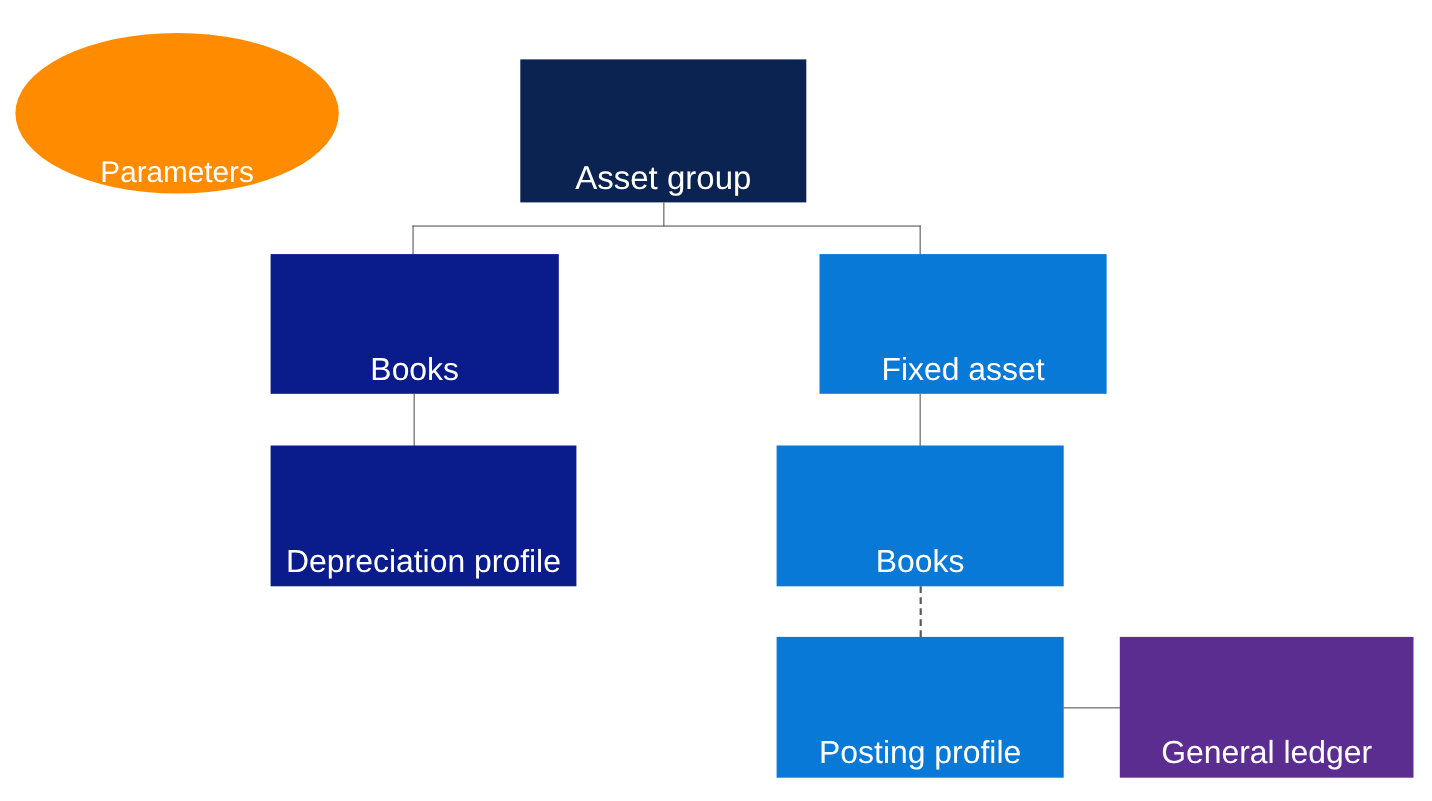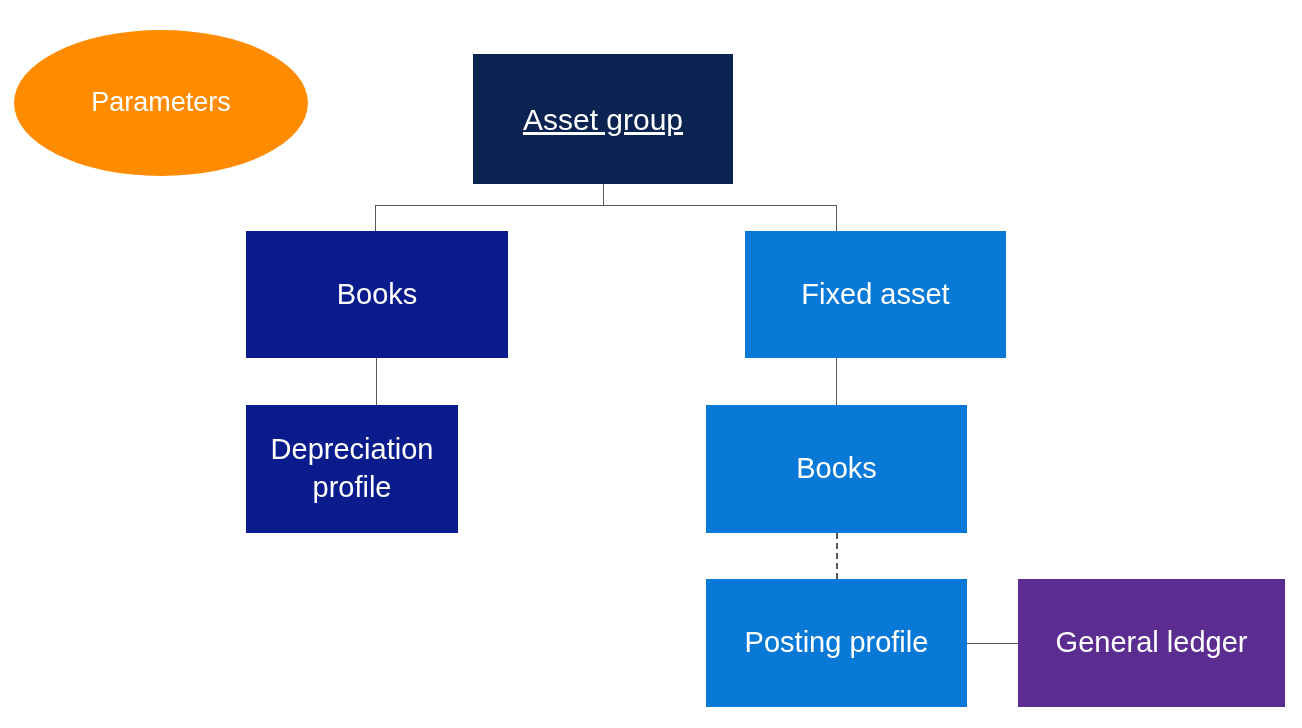--- a/index.html
+++ b/index.html
@@ -15,42 +15,42 @@
   #canvas {
     position: relative;
     width: 1302px;
     height: 728px;
     background: #ffffff;
     overflow: hidden;
   }
   .node {
     position: absolute;
     display: flex;
-    align-items: center;
+    align-items: flex-end;
     justify-content: center;
     text-align: center;
     color: #ffffff;
     font-weight: 400;
     line-height: 1.30;
     box-sizing: border-box;
     padding: 2px 6px;
     z-index: 3;
   }
   .node .label {
     display: block;
     width: 100%;
   }
   .ellipse {
     border-radius: 50%;
   }
   
   #node-parameters      { left: 14px;   top: 30px;  width: 294px; height: 146px; font-size: 27px; }
   #node-asset-group     { left: 473px;  top: 54px;  width: 260px; height: 130px; font-size: 30px; }
   #node-books-dark      { left: 246px;  top: 231px; width: 262px; height: 127px; font-size: 29px; }
-  #node-depreciation    { left: 246px;  top: 405px; width: 212px; height: 128px; font-size: 29px; }
+  #node-depreciation    { left: 246px;  top: 405px; width: 278px; height: 128px; font-size: 29px; }
   #node-fixed-asset     { left: 745px;  top: 231px; width: 261px; height: 127px; font-size: 29px; }
   #node-books-light     { left: 706px;  top: 405px; width: 261px; height: 128px; font-size: 29px; }
   #node-posting-profile { left: 706px;  top: 579px; width: 261px; height: 128px; font-size: 29px; }
   #node-general-ledger  { left: 1018px; top: 579px; width: 267px; height: 128px; font-size: 29px; }
 
   
   .conn {
     position: absolute;
     z-index: 1;
   }
@@ -86,21 +86,21 @@
   <div class="conn conn-v" id="conn-split-right" style="border-left-color: rgb(89, 89, 89);"></div>
   <div class="conn conn-v" id="conn-books-deprec" style="border-left-color: rgb(89, 89, 89);"></div>
   <div class="conn conn-v" id="conn-fixed-books" style="border-left-color: rgb(89, 89, 89);"></div>
   <div class="conn conn-v conn-dashed" id="conn-books-posting" style="border-left-color: rgb(89, 89, 89);"></div>
   <div class="conn conn-h" id="conn-posting-gl" style="border-top-color: rgb(89, 89, 89);"></div>
 
   <div class="node ellipse" id="node-parameters" style="background-color: rgb(255, 140, 0); color: rgb(255, 255, 255);">
     <span class="label">Parameters</span>
   </div>
 
-  <div class="node" id="node-asset-group" style="background-color: rgb(10, 35, 81); color: rgb(255, 255, 255); text-decoration: underline;">
+  <div class="node" id="node-asset-group" style="background-color: rgb(10, 35, 81); color: rgb(255, 255, 255);">
     <span class="label">Asset group</span>
   </div>
 
   <div class="node" id="node-books-dark" style="background-color: rgb(10, 27, 140); color: rgb(255, 255, 255);">
     <span class="label">Books</span>
   </div>
 
   <div class="node" id="node-depreciation" style="background-color: rgb(10, 27, 140); color: rgb(255, 255, 255);">
     <span class="label">Depreciation profile</span>
   </div>

